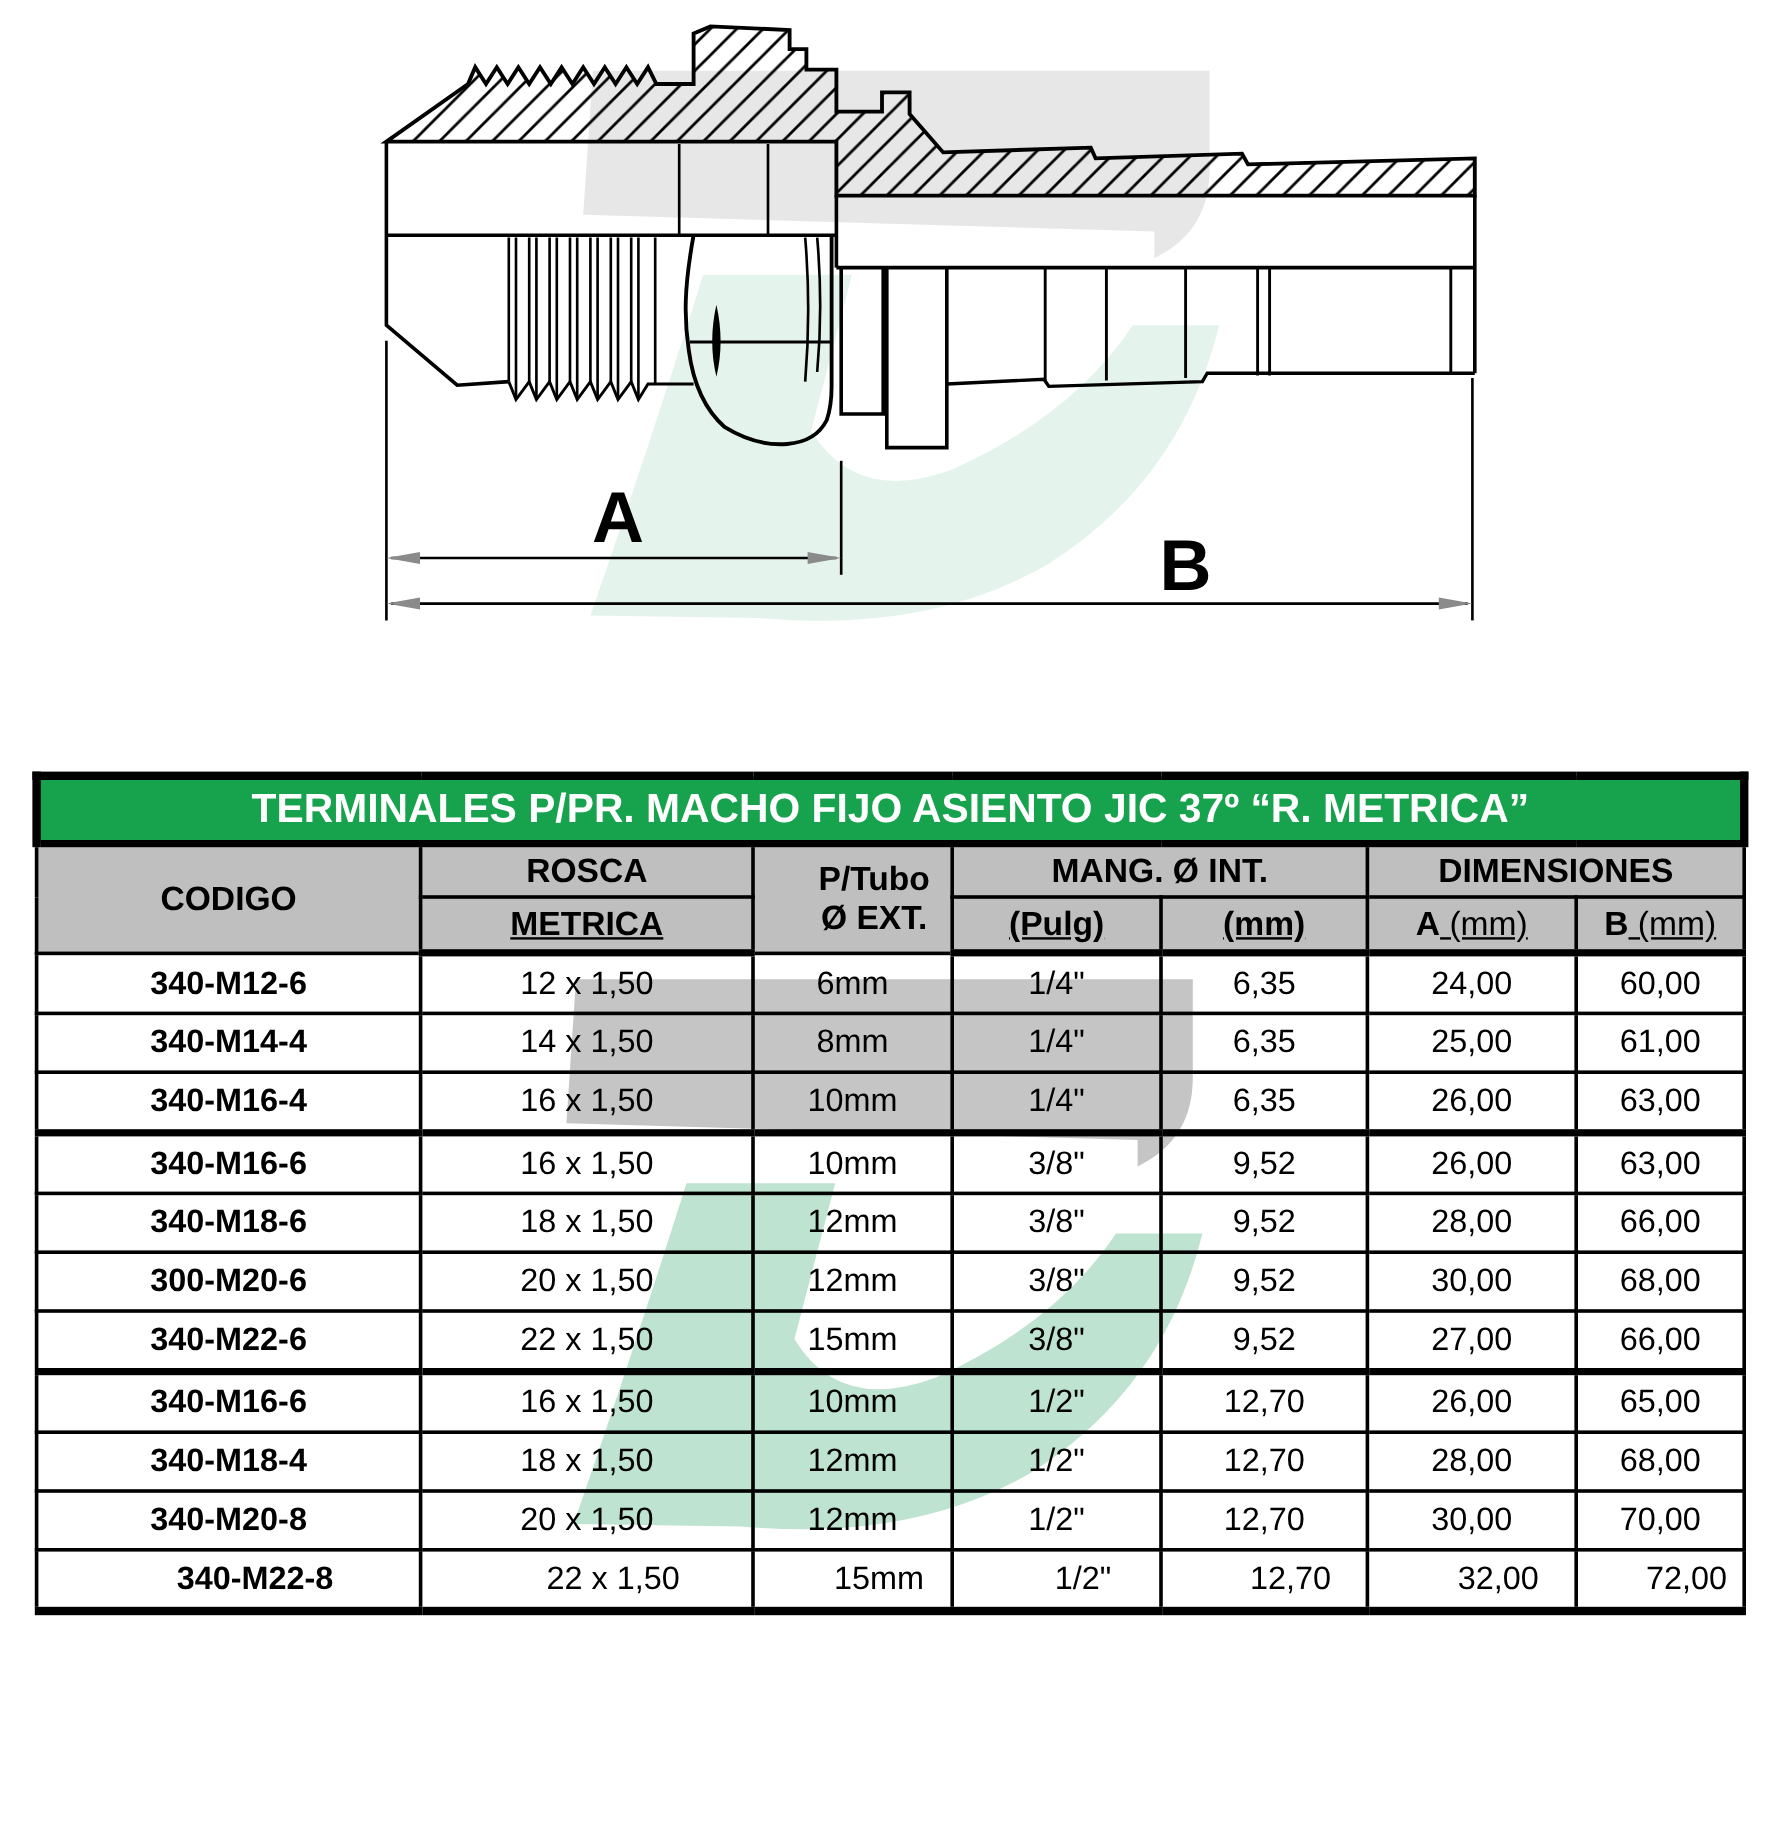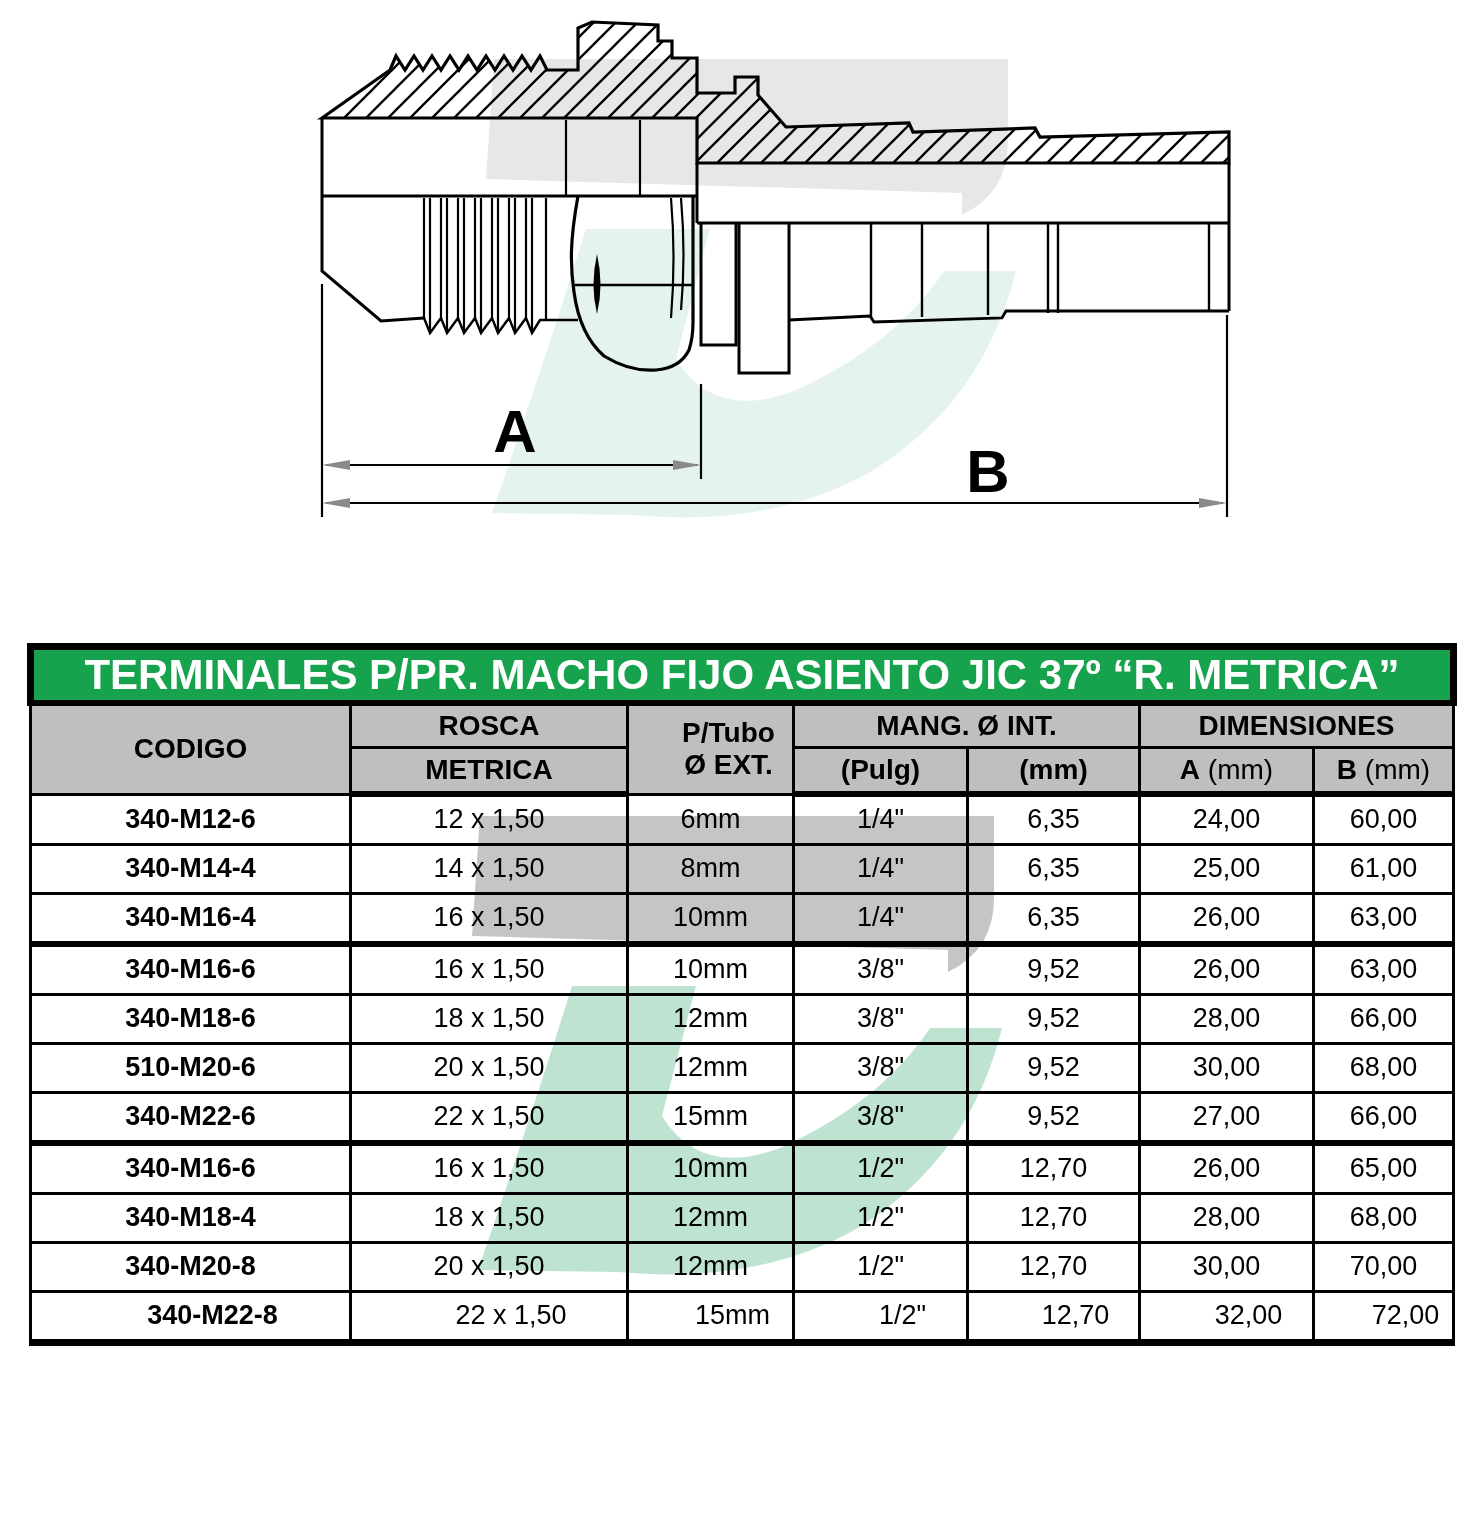--- a/index.html
+++ b/index.html
@@ -2,27 +2,27 @@
 <html><head>
 <meta charset="utf-8">
 <style>
   html,body{margin:0;padding:0;}
   body{width:1480px;height:1530px;background:#ffffff;font-family:"Liberation Sans",sans-serif;position:relative;overflow:hidden;}
   .sheet{position:absolute;left:0;top:0;width:1480px;height:1530px;background:#fff;}
   svg.bg{position:absolute;left:0;top:0;}
 
   table.spec{position:absolute;left:27px;top:643px;width:1423px;border-collapse:collapse;table-layout:fixed;background:transparent;}
   table.spec td{border:3px solid #000;text-align:center;vertical-align:middle;padding:0;font-size:27px;color:#000;background:transparent;line-height:1.15;}
-  tr.title-row td{background:#17A24D;color:#fff;font-weight:bold;font-size:42px;height:50px;border-bottom:6px solid #000;border-top:7px solid #000;border-left:7px solid #000;border-right:7px solid #000;}
+  tr.title-row td{background:#17A24D;color:#fff;font-weight:bold;font-size:34px;height:50px;border-bottom:6px solid #000;border-top:7px solid #000;border-left:7px solid #000;border-right:7px solid #000;}
   tr.hrow td{background:#BFBFBF;font-weight:bold;font-size:28px;}
   tr.h1 td{height:40px;}
   tr.h2 td{height:42px;border-bottom:6px solid #000;}
   tr.data td{height:46px;}
   td.b{font-weight:bold;}
-  .reg{font-weight:normal;}
+  .reg{font-weight:normal;text-decoration:underline;}
   td.c1{border-right-width:6px;}
   td.c3{border-right-width:5px;}
   td.c5{border-right-width:5px;}
   td.left-edge{border-left-width:7px;}
   td.right-edge{border-right-width:7px;}
   tr.gsep td{border-bottom-width:6px;}
   tr.last td{border-bottom:7px solid #000;padding-left:44px;}
   .two-line{display:block;padding-left:36px;}
 </style>
 </head>
@@ -170,21 +170,21 @@
   <tr class="data">
     <td class="b c1 left-edge">340-M18-6</td>
     <td>18 x 1,50</td>
     <td class="c3">12mm</td>
     <td>3/8"</td>
     <td class="c5">9,52</td>
     <td>28,00</td>
     <td class="right-edge">66,00</td>
   </tr>
   <tr class="data">
-    <td class="b c1 left-edge">510-M20-6</td>
+    <td class="b c1 left-edge">300-M20-6</td>
     <td>20 x 1,50</td>
     <td class="c3">12mm</td>
     <td>3/8"</td>
     <td class="c5">9,52</td>
     <td>30,00</td>
     <td class="right-edge">68,00</td>
   </tr>
   <tr class="data gsep">
     <td class="b c1 left-edge">340-M22-6</td>
     <td>22 x 1,50</td>

